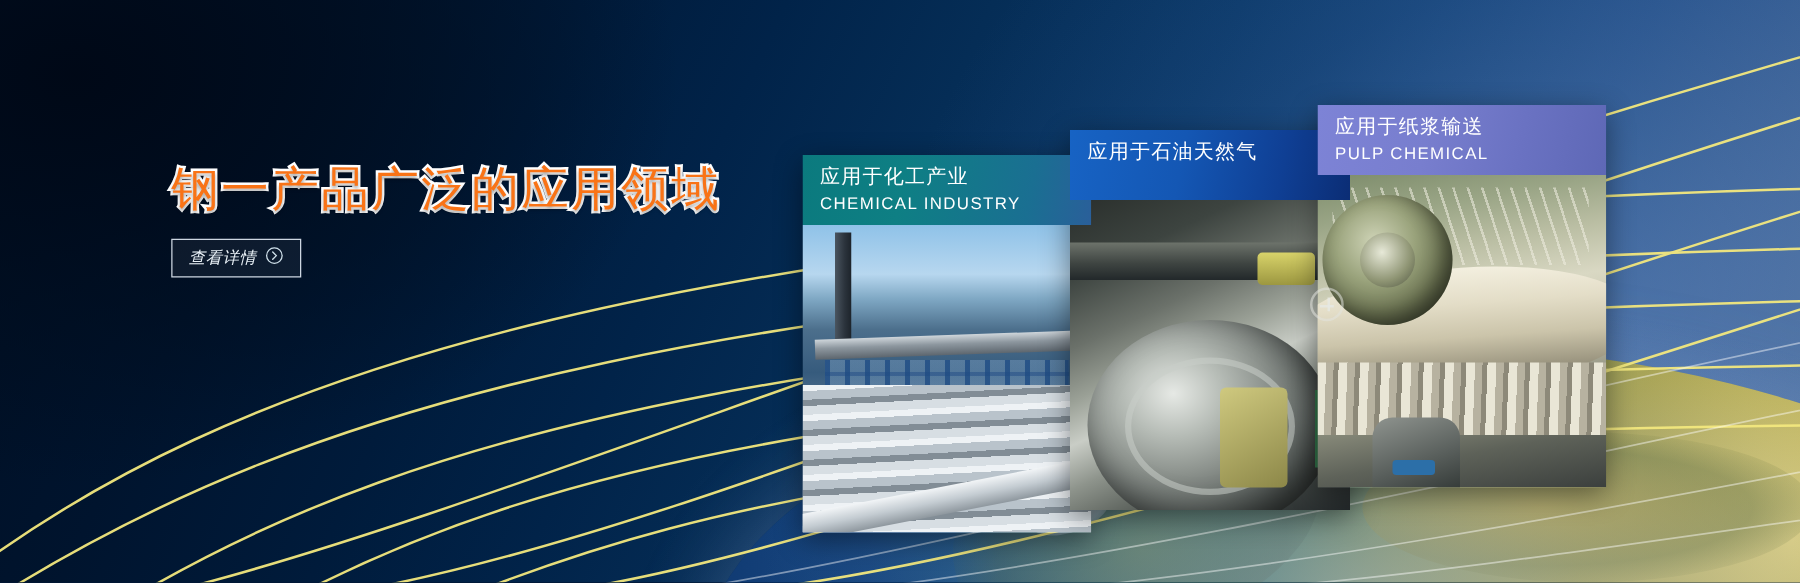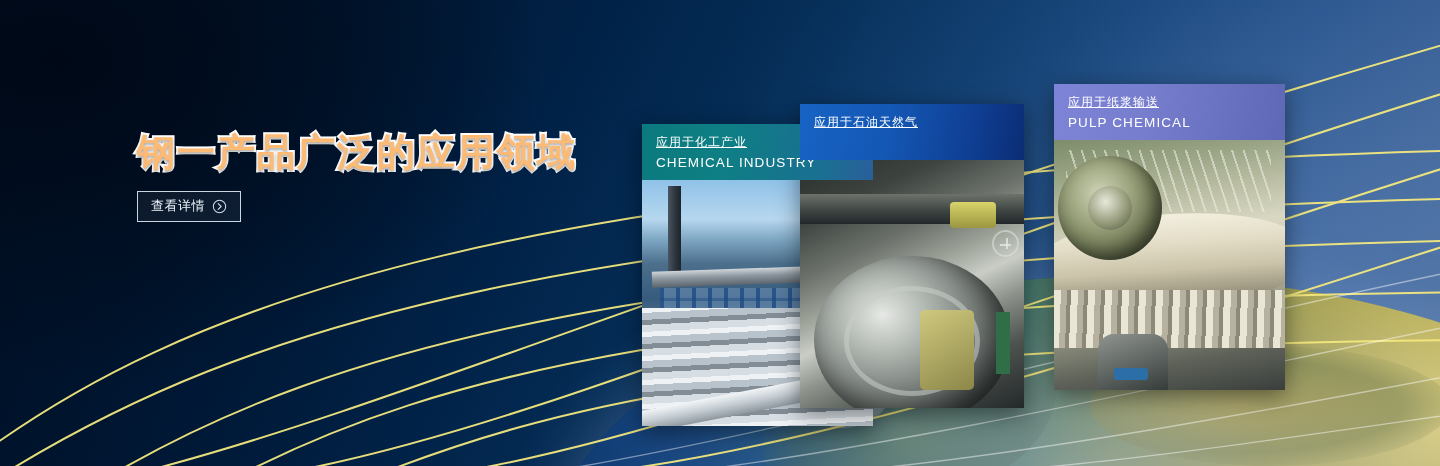--- a/index.html
+++ b/index.html
@@ -83,70 +83,71 @@
 
   
   .arcs { position:absolute; inset:0; }
   .arcs svg { width:100%; height:100%; display:block; }
 
   
   .text-block { position:absolute; left:137px; top:132px; width:460px; }
 
   .headline {
     font-size:38px;
-    font-weight:bold;
+    font-weight:normal;
     letter-spacing:2px;
-    color:#fdba74;
+    color:#f97316;
     line-height:1.08;
     white-space:nowrap;
     -webkit-text-stroke:4px #ffffff;
     paint-order:stroke fill;
     text-shadow:0 2px 3px rgba(0,0,0,0.35);
   }
 
   .para {
     margin-top:16px;
     font-size:13.5px;
     line-height:25px;
     color:#ffffff;
     letter-spacing:0.2px;
     width:440px;
     text-shadow:0 1px 2px rgba(0,0,0,0.5);
   }
 
   .cta {
     margin-top:18px;
     display:inline-flex;
-    align-items:center;
+    align-items:flex-start;
     gap:7px;
     padding:5px 13px 6px 13px;
     border:1px solid rgba(225,235,245,0.9);
     background:rgba(255,255,255,0.05);
     color:#eaf2f8;
     font-size:13px;
     letter-spacing:0.5px;
     cursor:pointer;
     white-space:nowrap;
+    font-style:italic;
   }
   .cta .chev { display:inline-flex; align-items:center; }
 
   
   .card {
     position:absolute;
     overflow:hidden;
     box-shadow:0 6px 22px rgba(0,0,0,0.45);
   }
   .card .cap {
     position:relative;
     height:56px;
     padding:7px 0 0 14px;
     color:#ffffff;
     z-index:3;
   }
-  .card .cap .cn { font-size:12px; line-height:22px; letter-spacing:1px;text-decoration:underline; }
+  .card .cap .cn { font-size:16px; line-height:22px; letter-spacing:1px; }
   .card .cap .en { font-size:13.5px; line-height:19px; letter-spacing:1.1px; font-weight:300; }
 
   .card .photo { position:absolute; left:0; right:0; top:56px; bottom:0; overflow:hidden; }
 
   
   #card1 { left:607px; top:124px; width:231px; height:302px;margin-left:35px; }
   #card1 .cap { background:linear-gradient(100deg,#0b7a7e 0%,#0e7f84 35%,#1a6f92 78%,#2a5f9a 100%); }
   #card1 .photo {
     background:
       linear-gradient(180deg,#8fc2e8 0%,#b7d7ef 16%,#7fa8c4 24%,#4c6f8c 34%,#365b7d 48%,#5b7894 62%,#8d9fae 74%,#b6bec6 86%,#cdd3d8 100%);
@@ -176,21 +177,21 @@
     position:absolute; left:-20px; bottom:18px; width:300px; height:22px;
     background:linear-gradient(180deg,#f2f5f7,#c4ccd2 50%,#8e979e);
     transform:rotate(-11deg);
   }
   #card1 .green {
     position:absolute; left:96px; top:150px; width:8px; height:54px;
     background:#3d7a58;
   }
 
   
-  #card2 { left:800px; top:104px; width:224px; height:304px; }
+  #card2 { left:856px; top:104px; width:224px; height:304px; }
   #card2 .cap { background:linear-gradient(100deg,#1763c4 0%,#1457b4 40%,#0f3f94 75%,#0b2d75 100%); }
   #card2 .photo {
     background:
       linear-gradient(155deg,#2a2f2c 0%,#3d4440 18%,#6b716a 34%,#9aa096 46%,#c9cdc6 56%,#8e948c 66%,#4e544f 80%,#23282a 100%);
   }
   #card2 .drum {
     position:absolute; left:14px; top:96px; width:196px; height:168px;
     border-radius:50%;
     background:
       radial-gradient(ellipse at 35% 35%, #e6e9e5 0%, #b6bcb6 22%, #8b918c 42%, #5d6360 62%, #343a38 85%, #1d2221 100%);

